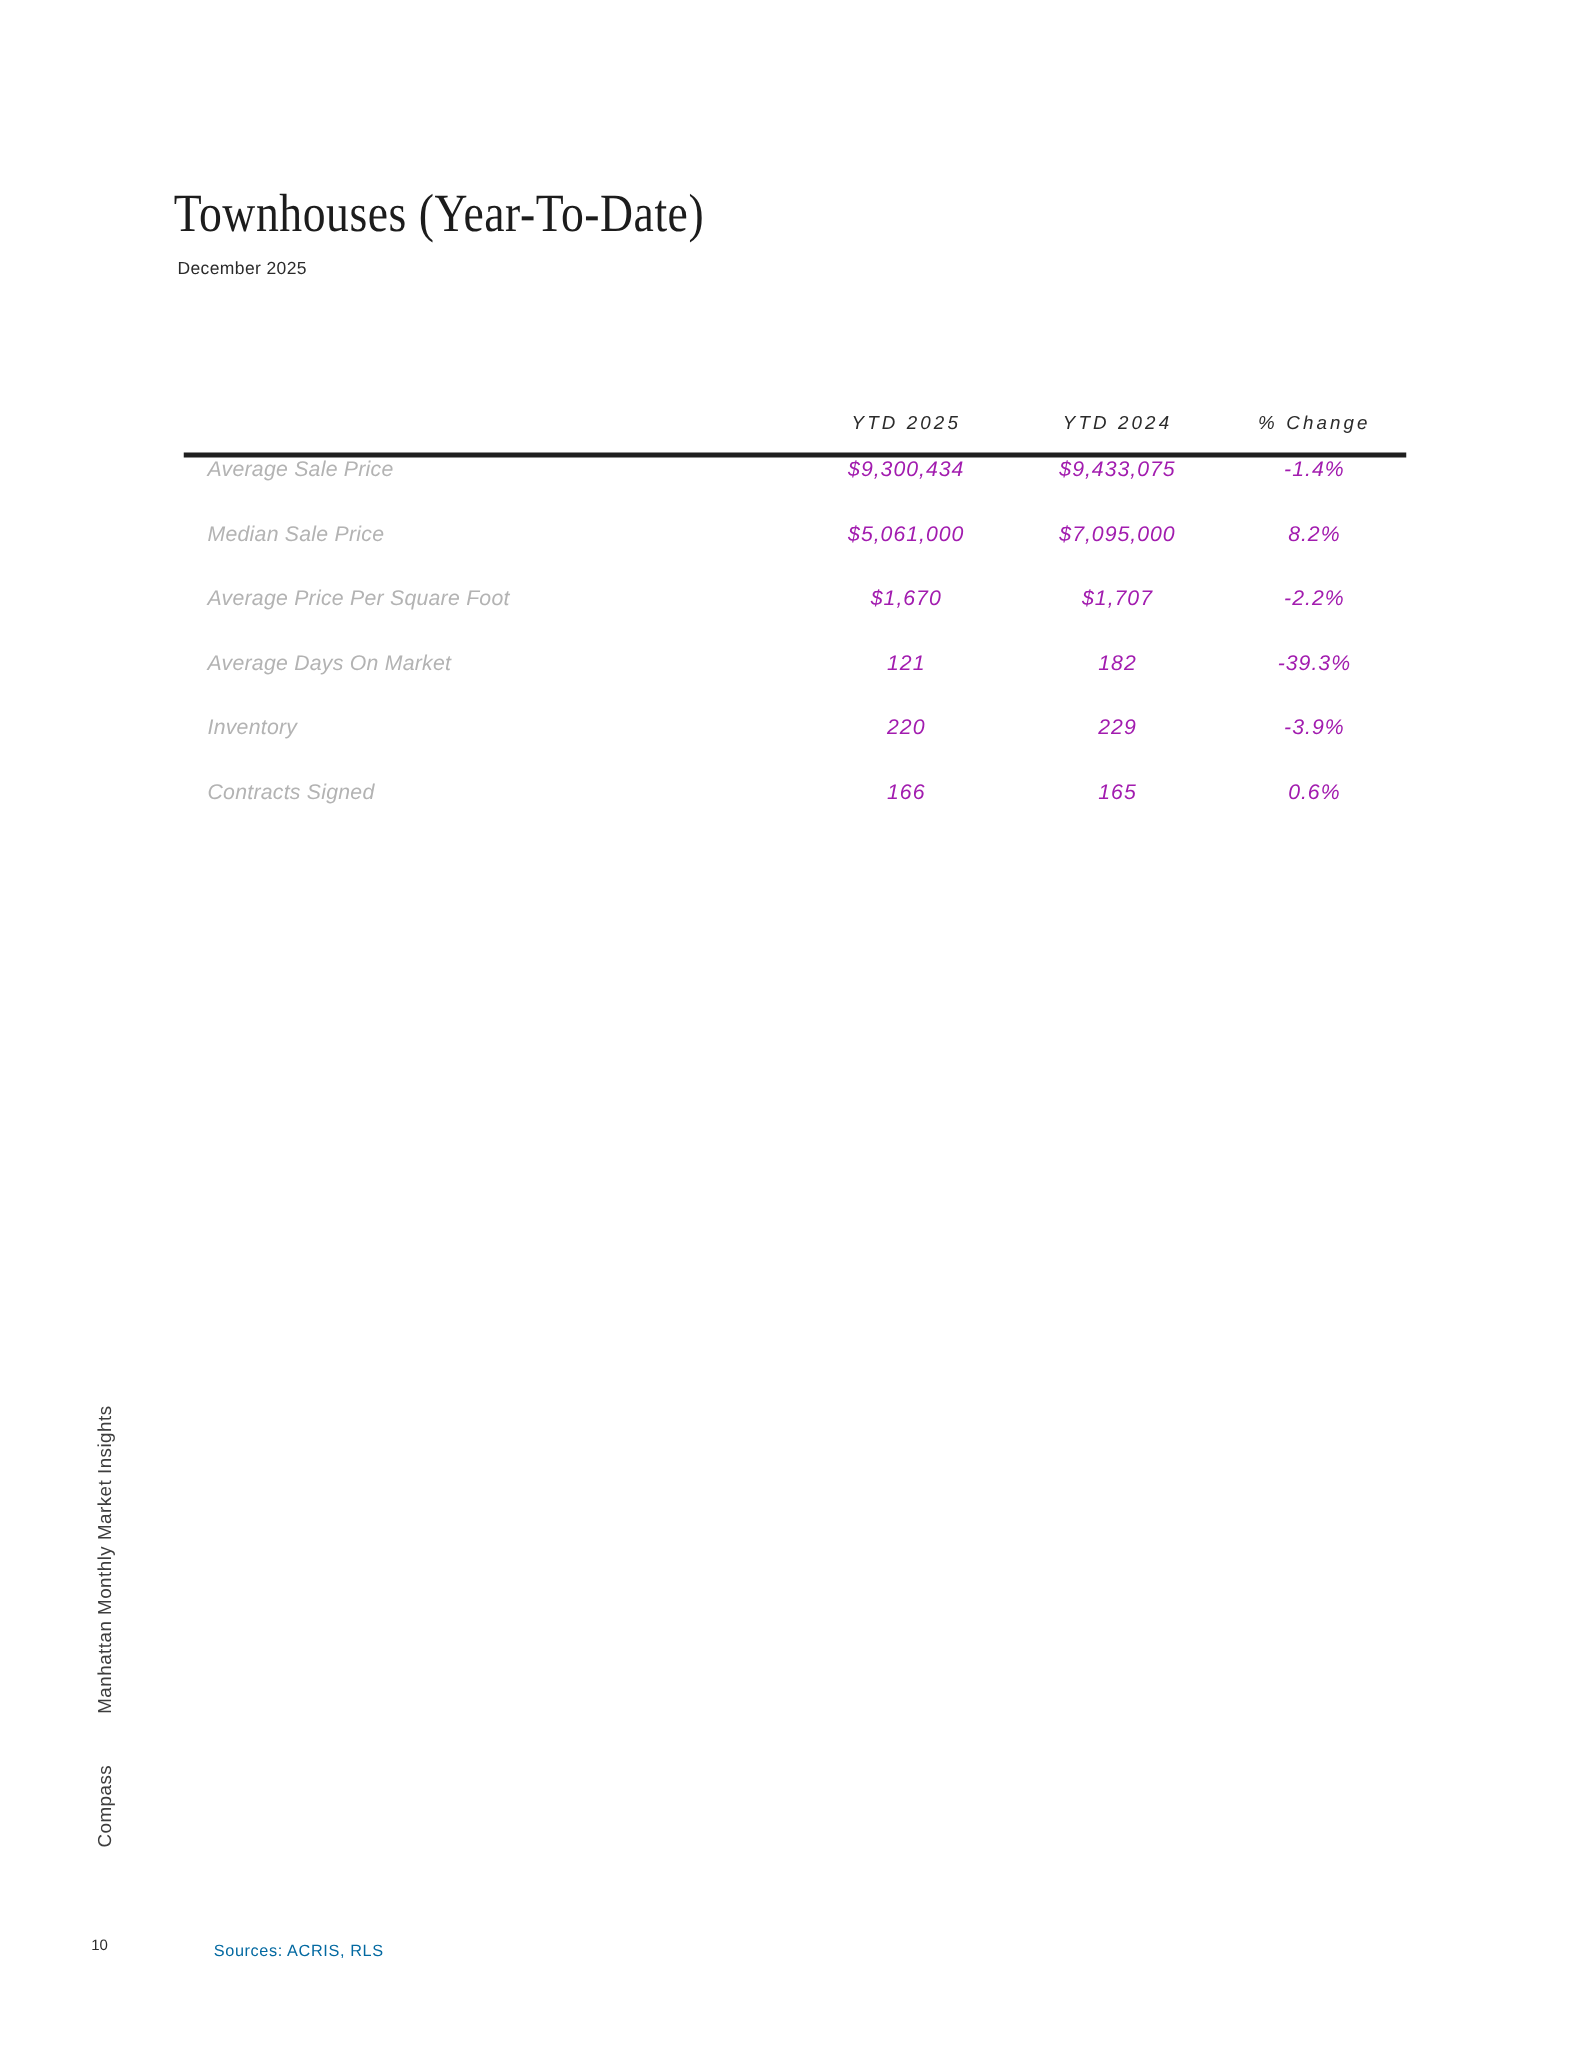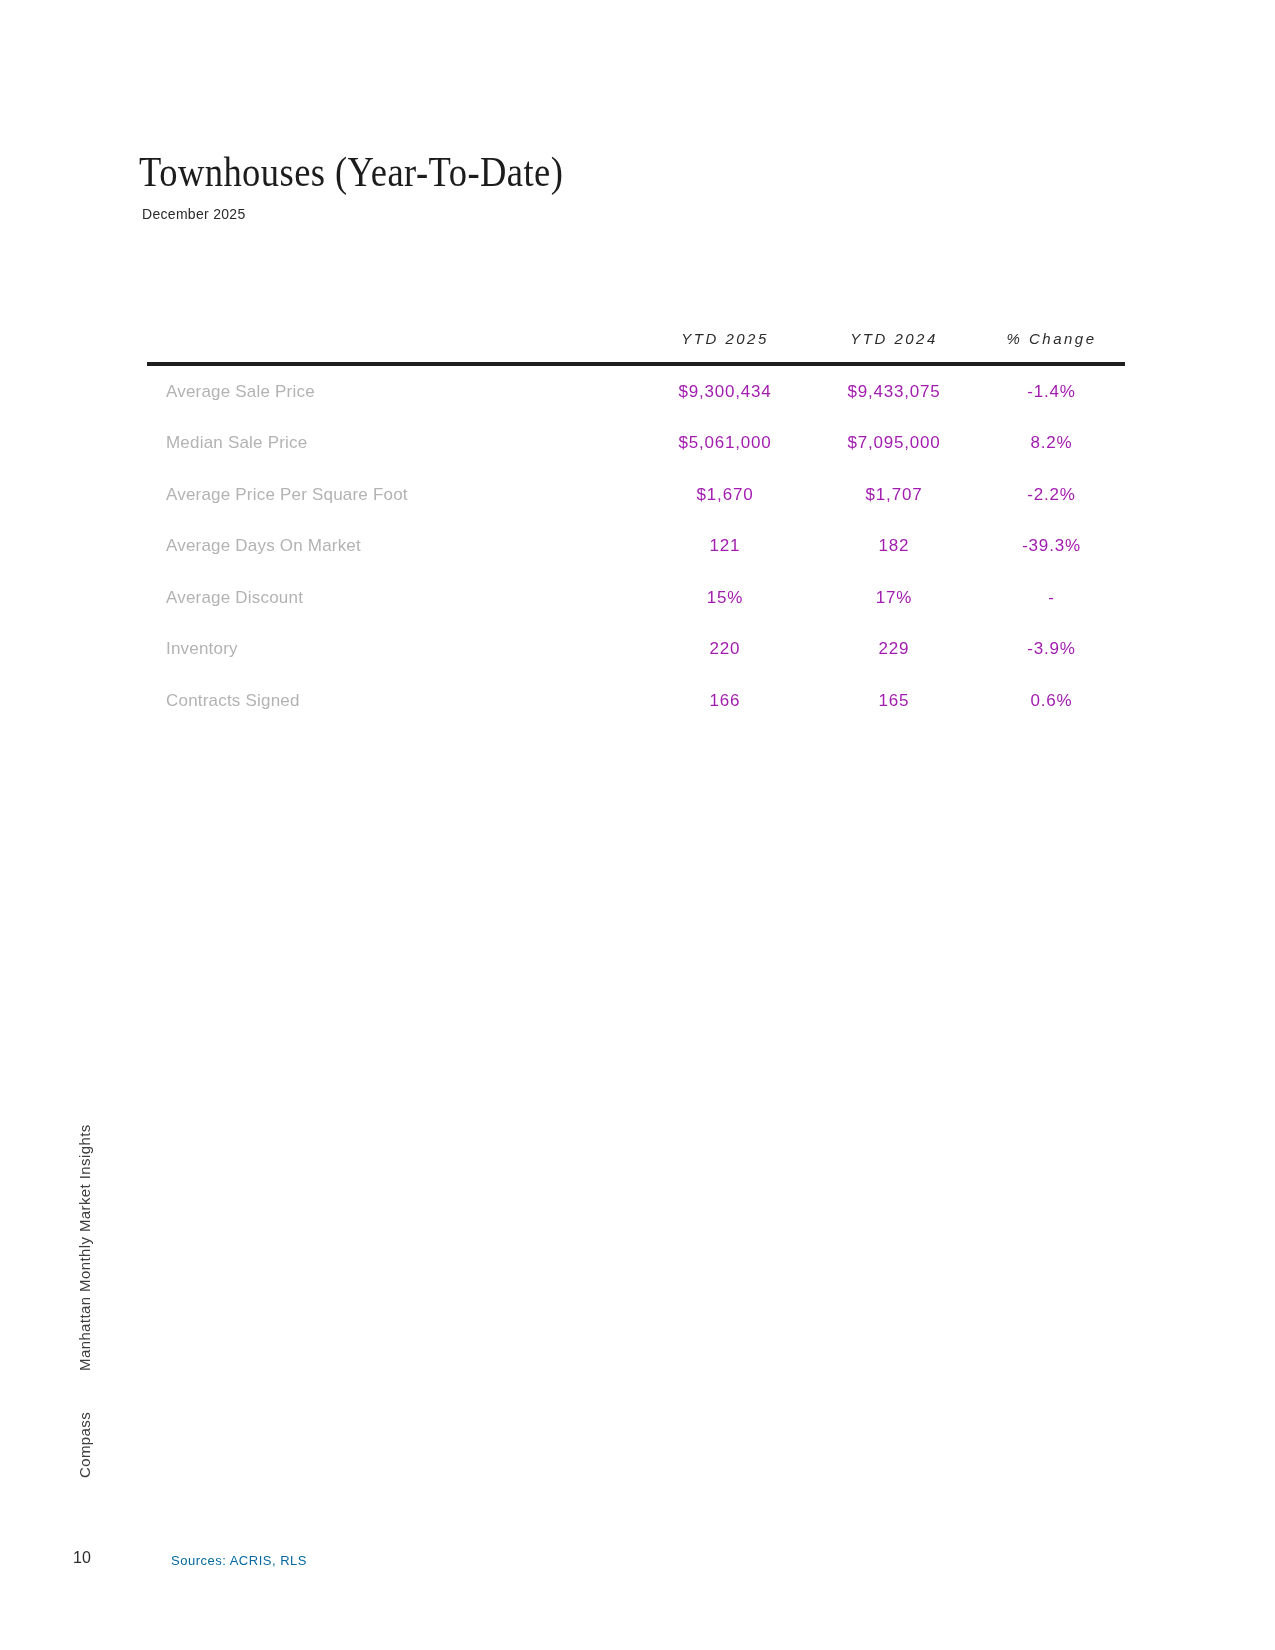--- a/index.html
+++ b/index.html
@@ -55,22 +55,23 @@
     letter-spacing: 2.5px;
     white-space: nowrap;
     font-style: italic;
   }
   .rule {
     height: 4px;
     background: #1f1f1f;
   }
   .trow {
     display: flex;
-    align-items: center;
+    align-items: flex-start;
     height: 51.5px;
+    font-style: italic;
   }
   .row-label {
     font-size: 17px;
     color: #b3b3b3;
     letter-spacing: 0.2px;
     white-space: nowrap;
   }
   .cell-value {
     font-size: 17px;
     color: #a21caf;
@@ -85,21 +86,21 @@
     font-size: 15px;
     color: #3d3d3d;
     letter-spacing: 0.4px;
   }
   .vtext-publication { left: 76px; top: 1371px; }
   .vtext-brand { left: 76px; top: 1478px; }
   .page-number {
     position: absolute;
     left: 73px;
     top: 1549px;
-    font-size: 16px;
+    font-size: 12px;
     color: #2b2b2b;
   }
   .sources {
     position: absolute;
     left: 171px;
     top: 1553px;
     font-size: 13px;
     color: #0369a1;
     letter-spacing: 0.5px;
   }
@@ -139,26 +140,20 @@
       <div class="col-v2 cell-value">$1,707</div>
       <div class="col-v3 cell-value">-2.2%</div>
     </div>
     <div class="trow">
       <div class="col-label row-label">Average Days On Market</div>
       <div class="col-v1 cell-value">121</div>
       <div class="col-v2 cell-value">182</div>
       <div class="col-v3 cell-value">-39.3%</div>
     </div>
     <div class="trow">
-      <div class="col-label row-label">Average Discount</div>
-      <div class="col-v1 cell-value">15%</div>
-      <div class="col-v2 cell-value">17%</div>
-      <div class="col-v3 cell-value">-</div>
-    </div>
-    <div class="trow">
       <div class="col-label row-label">Inventory</div>
       <div class="col-v1 cell-value">220</div>
       <div class="col-v2 cell-value">229</div>
       <div class="col-v3 cell-value">-3.9%</div>
     </div>
     <div class="trow">
       <div class="col-label row-label">Contracts Signed</div>
       <div class="col-v1 cell-value">166</div>
       <div class="col-v2 cell-value">165</div>
       <div class="col-v3 cell-value">0.6%</div>

